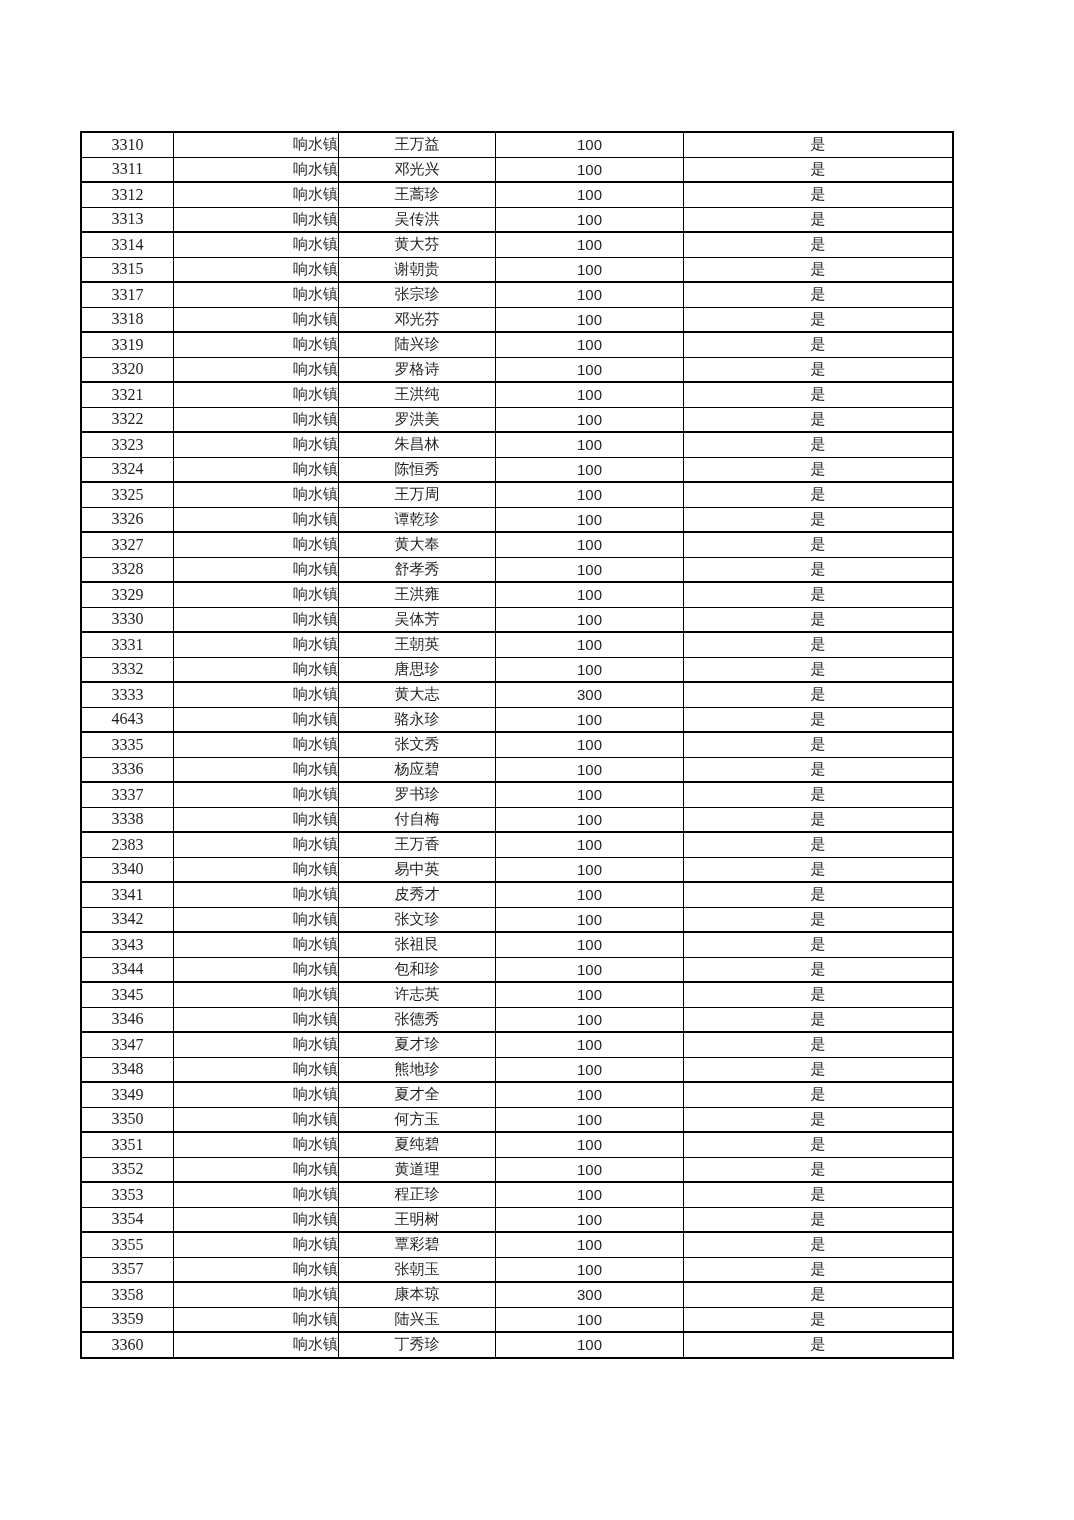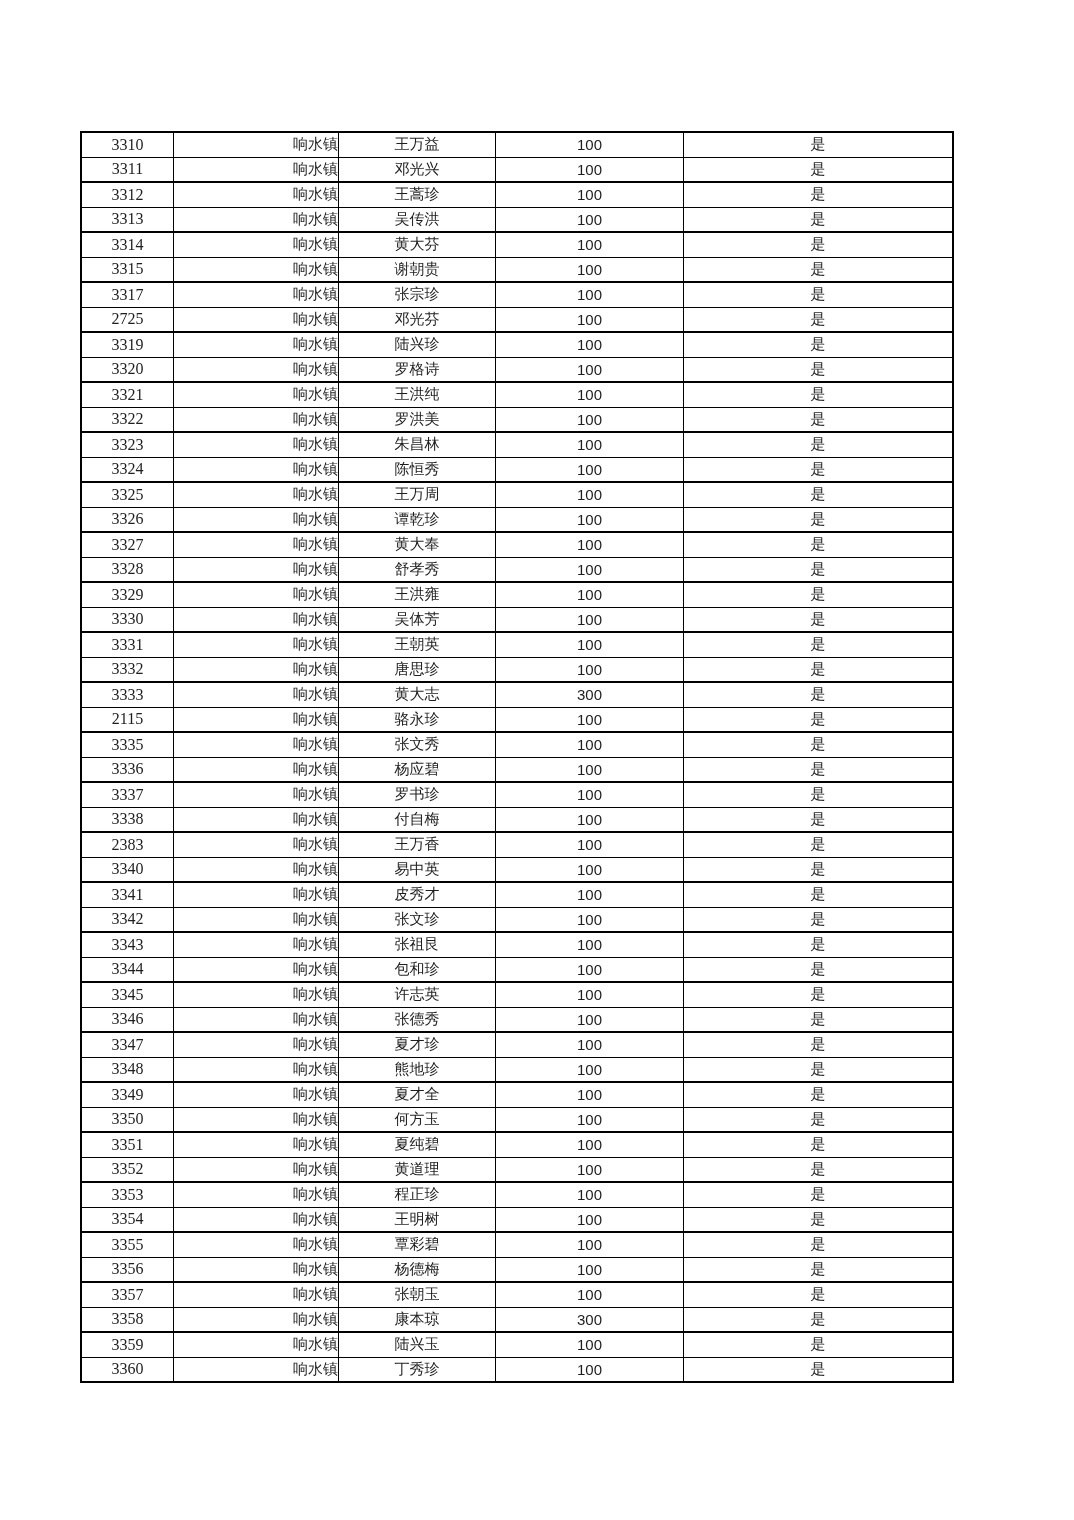--- a/index.html
+++ b/index.html
@@ -93,21 +93,21 @@
           <td class="c4">是</td>
         </tr>
         <tr>
           <td class="c0">3317</td>
           <td class="c1">响水镇</td>
           <td class="c2">张宗珍</td>
           <td class="c3">100</td>
           <td class="c4">是</td>
         </tr>
         <tr>
-          <td class="c0">2725</td>
+          <td class="c0">3318</td>
           <td class="c1">响水镇</td>
           <td class="c2">邓光芬</td>
           <td class="c3">100</td>
           <td class="c4">是</td>
         </tr>
         <tr>
           <td class="c0">3319</td>
           <td class="c1">响水镇</td>
           <td class="c2">陆兴珍</td>
           <td class="c3">100</td>
@@ -205,21 +205,21 @@
           <td class="c4">是</td>
         </tr>
         <tr>
           <td class="c0">3333</td>
           <td class="c1">响水镇</td>
           <td class="c2">黄大志</td>
           <td class="c3">300</td>
           <td class="c4">是</td>
         </tr>
         <tr>
-          <td class="c0">2115</td>
+          <td class="c0">4643</td>
           <td class="c1">响水镇</td>
           <td class="c2">骆永珍</td>
           <td class="c3">100</td>
           <td class="c4">是</td>
         </tr>
         <tr>
           <td class="c0">3335</td>
           <td class="c1">响水镇</td>
           <td class="c2">张文秀</td>
           <td class="c3">100</td>
@@ -355,27 +355,20 @@
           <td class="c0">3354</td>
           <td class="c1">响水镇</td>
           <td class="c2">王明树</td>
           <td class="c3">100</td>
           <td class="c4">是</td>
         </tr>
         <tr>
           <td class="c0">3355</td>
           <td class="c1">响水镇</td>
           <td class="c2">覃彩碧</td>
-          <td class="c3">100</td>
-          <td class="c4">是</td>
-        </tr>
-        <tr>
-          <td class="c0">3356</td>
-          <td class="c1">响水镇</td>
-          <td class="c2">杨德梅</td>
           <td class="c3">100</td>
           <td class="c4">是</td>
         </tr>
         <tr>
           <td class="c0">3357</td>
           <td class="c1">响水镇</td>
           <td class="c2">张朝玉</td>
           <td class="c3">100</td>
           <td class="c4">是</td>
         </tr>

